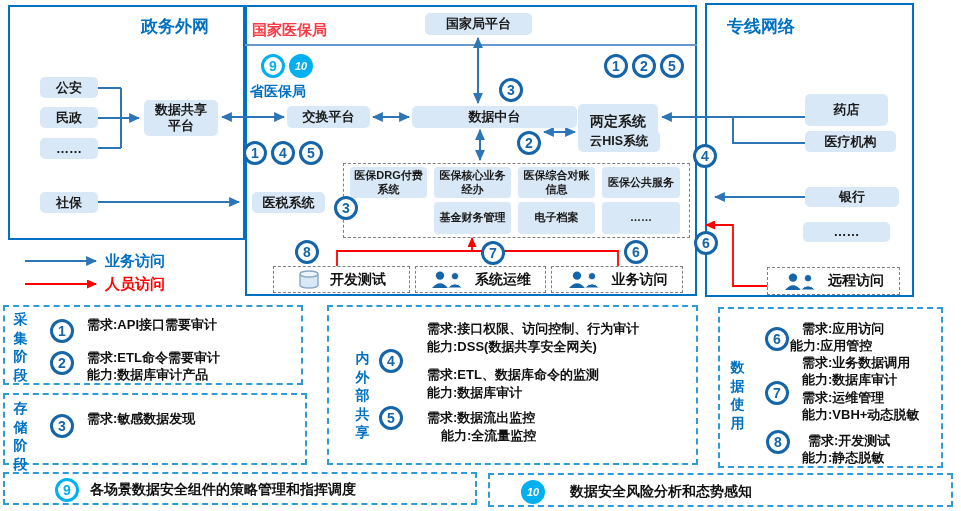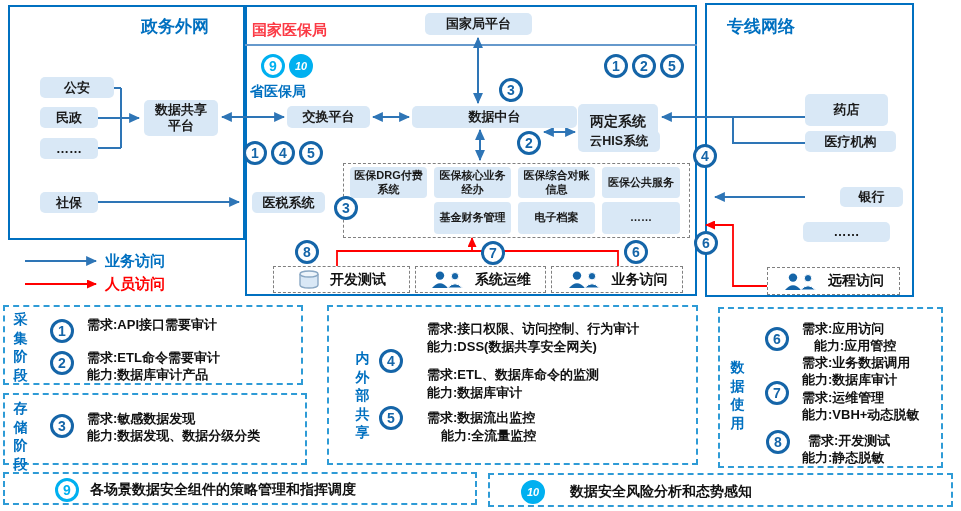--- a/index.html
+++ b/index.html
@@ -67,21 +67,21 @@
     <path d="M337,268 V251 H618 V268" stroke="#ff0000" stroke-width="1.8" fill="none"></path>
     <path d="M472,251 V238" stroke="#ff0000" stroke-width="1.8" fill="none" marker-end="url(#ar)"></path>
     <path d="M25,284 L96,284" stroke="#ff0000" stroke-width="1.8" fill="none" marker-end="url(#ar)"></path>
   </svg>
 
   <div class="ztitle" style="left:141px;top:15px;">政务外网</div>
   <div class="ztitle red" style="left:252px;top:21px;">国家医保局</div>
   <div class="ztitle" style="left:727px;top:15px;">专线网络</div>
   <div class="subtitle" style="left:250px;top:83px;">省医保局</div>
 
-  <div class="node" style="left:40px;top:77px;width:74px;height:21px;">公安</div>
+  <div class="node" style="left:40px;top:77px;width:58px;height:21px;">公安</div>
   <div class="node" style="left:40px;top:107px;width:58px;height:21px;">民政</div>
   <div class="node" style="left:40px;top:138px;width:58px;height:21px;">……</div>
   <div class="node" style="left:40px;top:192px;width:58px;height:21px;">社保</div>
   <div class="node" style="left:425px;top:13px;width:107px;height:22px;">国家局平台</div>
 
   <div class="node" style="left:144px;top:100px;width:74px;height:36px;padding:2px 8px;">数据共享平台</div>
   <div class="node" style="left:287px;top:106px;width:83px;height:22px;">交换平台</div>
   <div class="node" style="left:412px;top:106px;width:165px;height:22px;">数据中台</div>
   <div class="node" style="left:252px;top:192px;width:73px;height:21px;">医税系统</div>
   <div class="node" style="left:578px;top:104px;width:80px;height:35px;font-size:14px;">两定系统</div>
@@ -127,21 +127,21 @@
             <circle cx="25" cy="5.2" r="3.7" stroke="#fff" stroke-width="1"></circle>
             <path d="M17.5,17 q7.5,-8.5 15,0 z" stroke="#fff" stroke-width="1"></path>
           </g>
         </svg>
     </span>
     <span>业务访问</span>
   </div>
 
   <div class="node" style="left:805px;top:94px;width:83px;height:32px;">药店</div>
   <div class="node" style="left:805px;top:131px;width:91px;height:21px;">医疗机构</div>
-  <div class="node" style="left:805px;top:187px;width:63px;height:20px;margin-left:35px;">银行</div>
+  <div class="node" style="left:805px;top:187px;width:94px;height:20px;">银行</div>
   <div class="node" style="left:803px;top:222px;width:87px;height:20px;">……</div>
   <div class="ops-box" style="left:767px;top:267px;width:133px;height:28px;">
     <span style="display:inline-flex;">
       <svg width="36" height="17" viewBox="0 0 36 17">
           <g fill="#1565a8">
             <circle cx="10" cy="4.6" r="4.2"></circle>
             <path d="M2,17 q8,-9.5 16,0 z"></path>
             <circle cx="25" cy="5.2" r="3.7" stroke="#fff" stroke-width="1"></circle>
             <path d="M17.5,17 q7.5,-8.5 15,0 z" stroke="#fff" stroke-width="1"></path>
           </g>
@@ -176,40 +176,39 @@
     <div class="ptext" style="left:82px;top:9px;">需求:API接口需要审计</div>
     <div class="badge" style="left:45px;top:44px;">2</div>
     <div class="ptext" style="left:82px;top:42px;">需求:ETL命令需要审计</div>
     <div class="ptext" style="left:82px;top:59px;">能力:数据库审计产品</div>
   </div>
 
   <div class="panel" style="left:3px;top:393px;width:304px;height:72px;">
     <div class="vlabel" style="left:7px;top:4px;">存储阶段</div>
     <div class="badge" style="left:45px;top:19px;">3</div>
     <div class="ptext" style="left:82px;top:15px;">需求:敏感数据发现</div>
-    <div class="ptext" style="left:82px;top:32px;">能力:数据发现、数据分级分类</div>
   </div>
 
   <div class="panel" style="left:327px;top:305px;width:371px;height:160px;">
     <div class="vlabel" style="left:25px;top:42px;">内外部共享</div>
     <div class="badge" style="left:50px;top:42px;">4</div>
     <div class="ptext" style="left:98px;top:13px;">需求:接口权限、访问控制、行为审计</div>
     <div class="ptext" style="left:98px;top:31px;">能力:DSS(数据共享安全网关)</div>
     <div class="ptext" style="left:98px;top:59px;">需求:ETL、数据库命令的监测</div>
     <div class="ptext" style="left:98px;top:77px;">能力:数据库审计</div>
     <div class="badge" style="left:50px;top:99px;">5</div>
     <div class="ptext" style="left:98px;top:102px;">需求:数据流出监控</div>
     <div class="ptext" style="left:80px;top:120px;margin-left:32px;">能力:全流量监控</div>
   </div>
 
   <div class="panel" style="left:718px;top:307px;width:225px;height:161px;">
     <div class="vlabel" style="left:9px;top:49px;">数据使用</div>
     <div class="badge" style="left:45px;top:18px;">6</div>
     <div class="ptext" style="left:82px;top:11px;">需求:应用访问</div>
-    <div class="ptext" style="left:94px;top:28px;">能力:应用管控</div>
+    <div class="ptext" style="left:70px;top:28px;">能力:应用管控</div>
     <div class="ptext" style="left:82px;top:45px;">需求:业务数据调用</div>
     <div class="ptext" style="left:82px;top:62px;">能力:数据库审计</div>
     <div class="badge" style="left:45px;top:72px;">7</div>
     <div class="ptext" style="left:82px;top:80px;">需求:运维管理</div>
     <div class="ptext" style="left:82px;top:97px;">能力:VBH+动态脱敏</div>
     <div class="badge" style="left:46px;top:121px;">8</div>
     <div class="ptext" style="left:88px;top:123px;">需求:开发测试</div>
     <div class="ptext" style="left:82px;top:140px;">能力:静态脱敏</div>
   </div>
 

